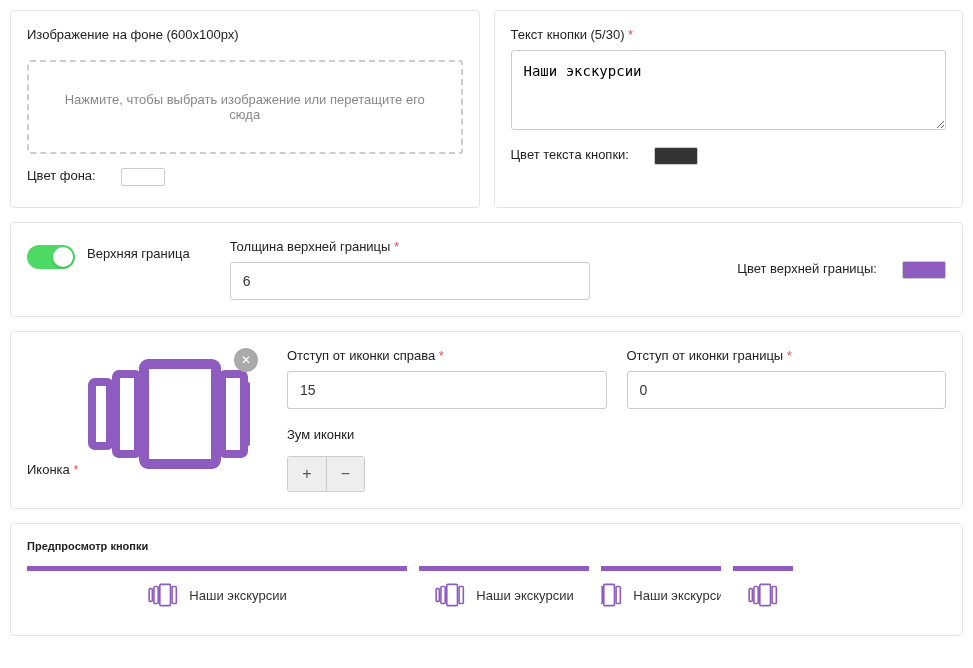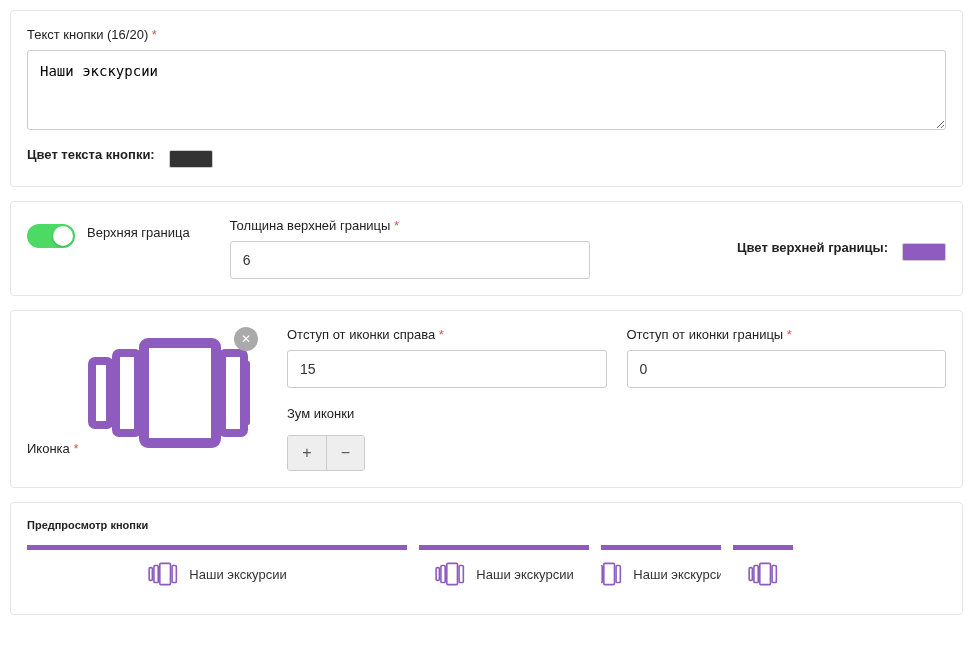--- a/index.html
+++ b/index.html
@@ -2,21 +2,21 @@
 <html><head>
 <meta charset="utf-8">
 <style>
 * { box-sizing: border-box; margin: 0; padding: 0; }
 body { font-family: Arial, sans-serif; font-size: 13px; color: #333; background: #fff; padding: 10px; }
 .row { display: flex; gap: 14px; margin-bottom: 14px; }
 .card { background: #fff; border: 1px solid #e5e5e5; border-radius: 4px; padding: 16px; flex: 1; }
 .label { font-size: 13px; color: #222; display: inline-block; margin-bottom: 8px; }
 .req::after { content: " *"; color: #d9534f; }
 .dropzone { border: 2px dashed #ccc; border-radius: 3px; padding: 30px 20px; text-align: center; color: #888; font-size: 13px; margin: 10px 0 14px; cursor: pointer; }
-.color-row { display: flex; align-items: center; gap: 14px; font-weight: bold; }
+.color-row { display: flex; align-items: flex-start; gap: 25px; }
 .color-swatch { width: 44px; height: 18px; border: 1px solid #ccc; border-radius: 2px; display: inline-block; cursor: pointer; }
 .input { width: 100%; border: 1px solid #ccc; border-radius: 3px; padding: 10px 12px; font-size: 14px; color: #333; }
 .textarea { width: 100%; border: 1px solid #ccc; border-radius: 3px; padding: 12px; font-size: 14px; min-height: 80px; margin-bottom: 14px; resize: vertical; }
 .toggle { width: 48px; height: 24px; background: #4cd964; border-radius: 12px; position: relative; cursor: pointer; display: inline-block; vertical-align: middle; }
 .toggle-knob { width: 20px; height: 20px; background: #fff; border-radius: 50%; position: absolute; top: 2px; right: 2px; box-shadow: 0 1px 3px rgba(0,0,0,0.2); }
 .toggle-row { display: flex; align-items: center; gap: 12px; }
 .field-col { flex: 1; }
 .zoom-group { display: inline-flex; border: 1px solid #ccc; border-radius: 3px; overflow: hidden; margin-top: 6px; }
 .zoom-btn { width: 38px; height: 34px; background: #eee; border: none; cursor: pointer; font-size: 16px; color: #555; display: flex; align-items: center; justify-content: center; }
 .zoom-btn + .zoom-btn { border-left: 1px solid #ccc; }
@@ -34,21 +34,29 @@
 .bg-swatch { background: #fff; }
 .text-swatch { background: #333; }
 .border-swatch { background: #8e5bbf; }
 .w50 { width: 50%; }
 </style>
 </head>
 <body>
 
 <div class="row">
   <div class="card w50">
-    <div class="label req">Текст кнопки (16/20)</div>
+    <div class="label">Изображение на фоне (600х100рх)</div>
+    <div class="dropzone">Нажмите, чтобы выбрать изображение или перетащите его сюда</div>
+    <div class="color-row">
+      <span class="label">Цвет фона:</span>
+      <span class="color-swatch bg-swatch"></span>
+    </div>
+  </div>
+  <div class="card w50">
+    <div class="label req">Текст кнопки (5/30)</div>
     <textarea class="textarea" style="">Наши экскурсии</textarea>
     <div class="color-row">
       <span class="label">Цвет текста кнопки:</span>
       <span class="color-swatch text-swatch"></span>
     </div>
   </div>
 </div>
 
 <div class="row">
   <div class="card" style="display:flex; align-items:flex-start; gap:40px;">

